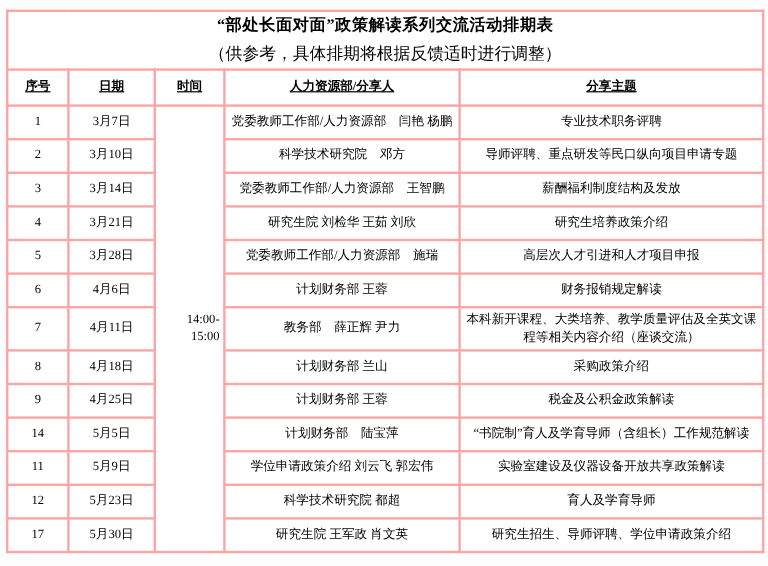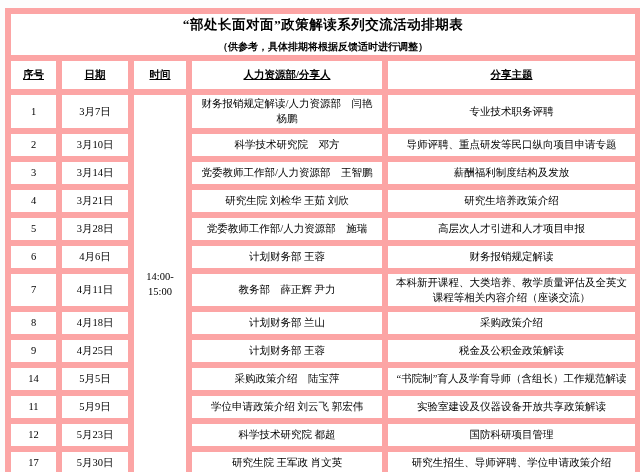--- a/index.html
+++ b/index.html
@@ -13,36 +13,36 @@
   .page { position: relative; width: 640px; height: 472px; background: #fdfdfd; }
   table.schedule {
     position: absolute; left: 5px; top: 8px;
     width: 630px;
     border-collapse: collapse;
     table-layout: fixed;
     background: #ffffff;
     border: 2px solid #000;
   }
   .schedule td, .schedule th {
-    border: 6px solid #fca5a5;
+    border: 2px solid #fca5a5;
     padding: 1px 3px;
     text-align: center;
     vertical-align: middle;
     font-size: 10.5px;
     line-height: 1.45;
     overflow: hidden;
     word-break: break-all;
   }
   .title-cell { padding: 7px 2px 5px 2px; height: 46px; box-sizing: border-box; }
   .doc-title { font-size: 13.5px; font-weight: bold; letter-spacing: 0.5px; }
-  .doc-subtitle { font-size: 10px; font-weight: bold; margin-top: 5px; }
+  .doc-subtitle { font-size: 14px; font-weight: normal; margin-top: 5px; }
   .schedule th { font-weight: bold; height: 26px; text-decoration: underline; }
   .schedule tbody tr { height: 28px; }
   .schedule tbody tr.tall { height: 36px; }
-  .time-cell div { line-height: 1.35; }
+  .time-cell div { line-height: 1.35; text-align: right; }
 </style>
 </head>
 <body>
 
 <div class="page">
   <table class="schedule">
     <colgroup>
       <col style="width:51px">
         <col style="width:72px">
         <col style="width:58px">
@@ -65,21 +65,21 @@
       </tr>
     </thead>
     <tbody>
       <tr>
         <td>1</td>
         <td>3月7日</td>
         <td class="time-cell" rowspan="13">
           <div>14:00-</div>
           <div>15:00</div>
         </td>
-        <td>财务报销规定解读/人力资源部　闫艳 杨鹏</td>
+        <td>党委教师工作部/人力资源部　闫艳 杨鹏</td>
         <td>专业技术职务评聘</td>
       </tr>
       <tr>
         <td>2</td>
         <td>3月10日</td>
         <td>科学技术研究院　邓方</td>
         <td>导师评聘、重点研发等民口纵向项目申请专题</td>
       </tr>
       <tr>
         <td>3</td>
@@ -119,34 +119,34 @@
       </tr>
       <tr>
         <td>9</td>
         <td>4月25日</td>
         <td>计划财务部 王蓉</td>
         <td>税金及公积金政策解读</td>
       </tr>
       <tr>
         <td>14</td>
         <td>5月5日</td>
-        <td>采购政策介绍　陆宝萍</td>
+        <td>计划财务部　陆宝萍</td>
         <td>“书院制”育人及学育导师（含组长）工作规范解读</td>
       </tr>
       <tr>
         <td>11</td>
         <td>5月9日</td>
         <td>学位申请政策介绍 刘云飞 郭宏伟</td>
         <td>实验室建设及仪器设备开放共享政策解读</td>
       </tr>
       <tr>
         <td>12</td>
         <td>5月23日</td>
         <td>科学技术研究院 都超</td>
-        <td>国防科研项目管理</td>
+        <td>育人及学育导师</td>
       </tr>
       <tr>
         <td>17</td>
         <td>5月30日</td>
         <td>研究生院 王军政 肖文英</td>
         <td>研究生招生、导师评聘、学位申请政策介绍</td>
       </tr>
     </tbody>
   </table>
 </div>

